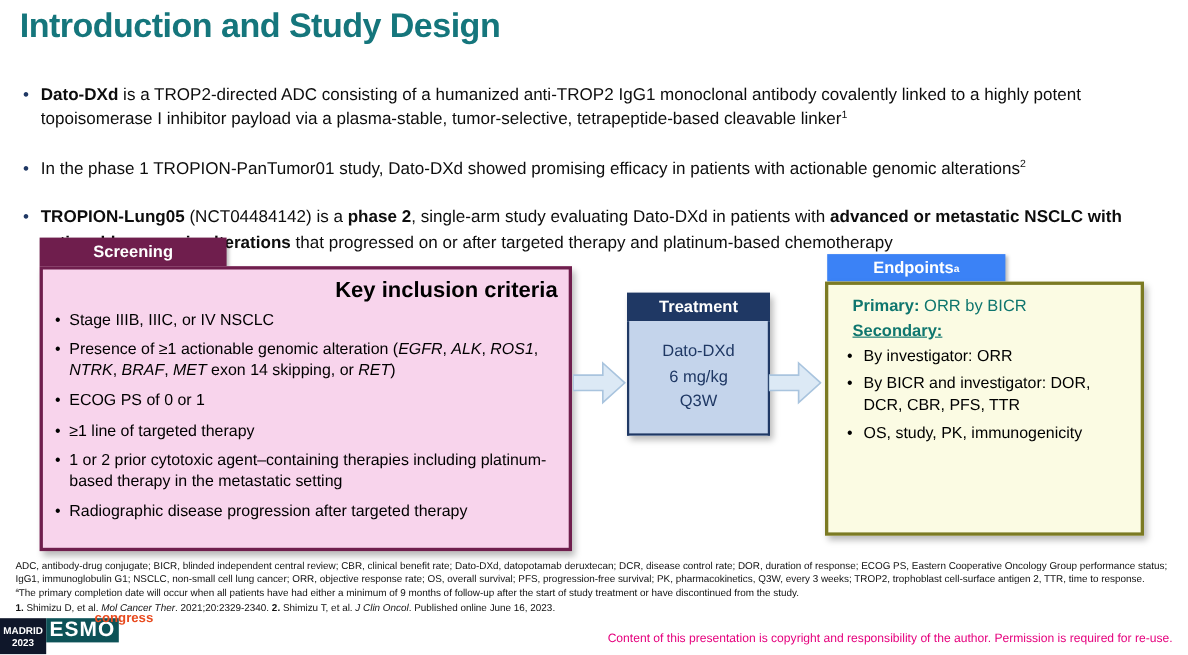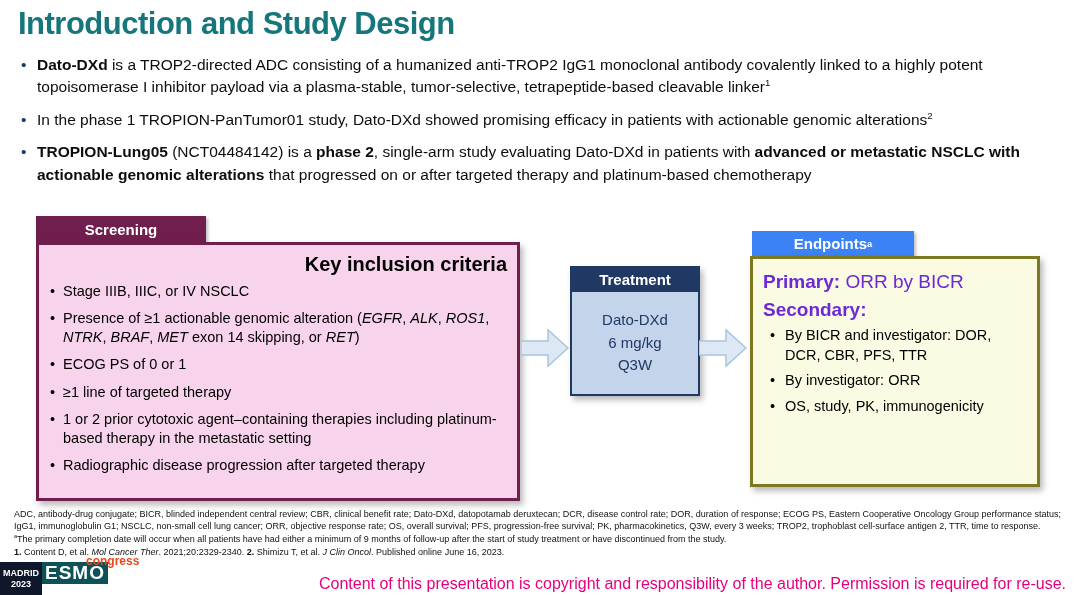--- a/index.html
+++ b/index.html
@@ -8,21 +8,21 @@
     font-family:"Liberation Sans", sans-serif; overflow:hidden;
   }
   sup { font-size:0.62em; line-height:0; }
 
   .title {
     position:absolute; left:18px; top:6px; margin:0;
     font-size:31px; font-weight:700; color:#15767C; letter-spacing:-0.5px;
   }
 
   .intro { position:absolute; left:20px; top:54px; width:1046px; margin:0; padding:0; list-style:none; }
-  .intro-li { position:relative; padding-left:17px; margin-bottom:10px; font-size:15.5px; line-height:1.45; color:#0d0d0d; }
+  .intro-li { position:relative; padding-left:17px; margin-bottom:10px; font-size:15.5px; line-height:1.45; color:#0d0d0d;margin-top:22px; }
   .intro-li::before { content:"•"; position:absolute; left:1px; top:0; color:#1F3864; }
 
   .tab {
     position:absolute; display:flex; align-items:center; justify-content:center;
     color:#ffffff; font-weight:700; font-size:15px; box-shadow:2px 2px 3px rgba(0,0,0,0.25);
   }
   .tab-screening { left:36px; top:216px; width:170px; height:26px; background:#6F1E4D; }
   .tab-endpoints { left:752px; top:231px; width:162px; height:25px; background:#3b82f6; }
 
   .box { position:absolute; box-sizing:border-box; box-shadow:3px 4px 6px rgba(0,0,0,0.28); }
@@ -41,40 +41,40 @@
     height:26px; background:#1F3864; color:#ffffff; font-weight:700; font-size:15px;
     display:flex; align-items:center; justify-content:center;
   }
   .treat-body {
     height:104px; background:#C4D4EB; border:2px solid #1F3864; border-top:none; box-sizing:border-box;
     display:flex; flex-direction:column; align-items:center; justify-content:center;
     color:#1F3864; font-size:15px; line-height:1.5;
   }
 
   .box-endpoints { left:750px; top:256px; width:290px; height:231px; background:#FBFBE3; border:3px solid #7B7A23; padding:9px 10px; }
-  .ep-line { font-size:19px; line-height:1.45; color:#6d28d9; }
+  .ep-line { font-size:15px; line-height:1.45; color:#0f766e;margin-left:12px; }
   .ep-list { list-style:none; margin:3px 0 0 0; padding:0; }
   .ep-list li { position:relative; padding-left:22px; margin-bottom:6px; font-size:14.5px; line-height:1.35; color:#000; }
   .ep-list li::before { content:"•"; position:absolute; left:7px; }
 
   .footnotes { position:absolute; left:14px; top:509px; width:1054px; }
   .footnotes p { margin:0 0 1px 0; font-size:9px; line-height:1.32; color:#111; }
 
   .madrid {
     position:absolute; left:0; top:562px; width:42px; height:33px; background:#0f172a; color:#ffffff;
     display:flex; flex-direction:column; align-items:center; justify-content:center;
     font-size:9px; font-weight:700; line-height:1.15;
   }
   .esmo {
     position:absolute; left:42px; top:562px; width:66px; height:22px; background:#0D5257; color:#ffffff;
     display:flex; align-items:center; justify-content:center; font-size:19px; font-weight:700; letter-spacing:1px;
   }
   .congress { position:absolute; left:86px; top:554px; color:#E8491D; font-size:12px; font-weight:700; z-index:2; }
 
-  .copyright { position:absolute; right:14px; top:575px; font-size:16px; color:#E5007D; }
+  .copyright { position:absolute; right:14px; top:575px; font-size:11px; color:#E5007D; }
 </style>
 </head>
 <body>
 
 <div class="slide">
 
   <h1 class="title">Introduction and Study Design</h1>
 
   <ul class="intro">
     <li class="intro-li"><span style="font-weight: 700;">Dato-DXd</span><span> is a TROP2-directed ADC consisting of a humanized anti-TROP2 IgG1 monoclonal antibody covalently linked to a highly potent topoisomerase I inhibitor payload via a plasma-stable, tumor-selective, tetrapeptide-based cleavable linker</span><sup>1</sup></li>
@@ -113,32 +113,32 @@
     <polygon points="0,14 27,14 27,3 47,21 27,39 27,28 0,28" fill="#DCE9F5" stroke="#A9C4DE" stroke-width="1.5"></polygon>
   </svg>
 
   <div class="tab tab-endpoints">
       <span>Endpoints</span>
       <sup>a</sup>
     </div>
 
   <div class="box box-endpoints">
     <div class="ep-line"><span style="font-weight: 700;">Primary:</span><span> ORR by BICR</span></div>
-    <div class="ep-line"><span style="font-weight: 700;">Secondary:</span></div>
+    <div class="ep-line"><span style="font-weight: 700; text-decoration: underline;">Secondary:</span></div>
     <ul class="ep-list">
+      <li><span>By investigator: ORR</span></li>
       <li><span>By BICR and investigator: DOR, DCR, CBR, PFS, TTR</span></li>
-      <li><span>By investigator: ORR</span></li>
       <li><span>OS, study, PK, immunogenicity</span></li>
     </ul>
   </div>
 
   <div class="footnotes">
     <p>ADC, antibody-drug conjugate; BICR, blinded independent central review; CBR, clinical benefit rate; Dato-DXd, datopotamab deruxtecan; DCR, disease control rate; DOR, duration of response; ECOG PS, Eastern Cooperative Oncology Group performance status; IgG1, immunoglobulin G1; NSCLC, non-small cell lung cancer; ORR, objective response rate; OS, overall survival; PFS, progression-free survival; PK, pharmacokinetics, Q3W, every 3 weeks; TROP2, trophoblast cell-surface antigen 2, TTR, time to response.</p>
     <p><sup>a</sup><span>The primary completion date will occur when all patients have had either a minimum of 9 months of follow-up after the start of study treatment or have discontinued from the study.</span></p>
-    <p><span style="font-weight: 700;">1.</span><span> Content D, et al. </span><span style="font-style: italic;">Mol Cancer Ther</span><span>. 2021;20:2329-2340. </span><span style="font-weight: 700;">2.</span><span> Shimizu T, et al. </span><span style="font-style: italic;">J Clin Oncol</span><span>. Published online June 16, 2023.</span></p>
+    <p><span style="font-weight: 700;">1.</span><span> Shimizu D, et al. </span><span style="font-style: italic;">Mol Cancer Ther</span><span>. 2021;20:2329-2340. </span><span style="font-weight: 700;">2.</span><span> Shimizu T, et al. </span><span style="font-style: italic;">J Clin Oncol</span><span>. Published online June 16, 2023.</span></p>
   </div>
 
   <div class="madrid">
     <div>MADRID</div>
     <div>2023</div>
   </div>
   <div class="esmo">ESMO</div>
   <div class="congress">congress</div>
 
   <div class="copyright">Content of this presentation is copyright and responsibility of the author. Permission is required for re-use.</div>

